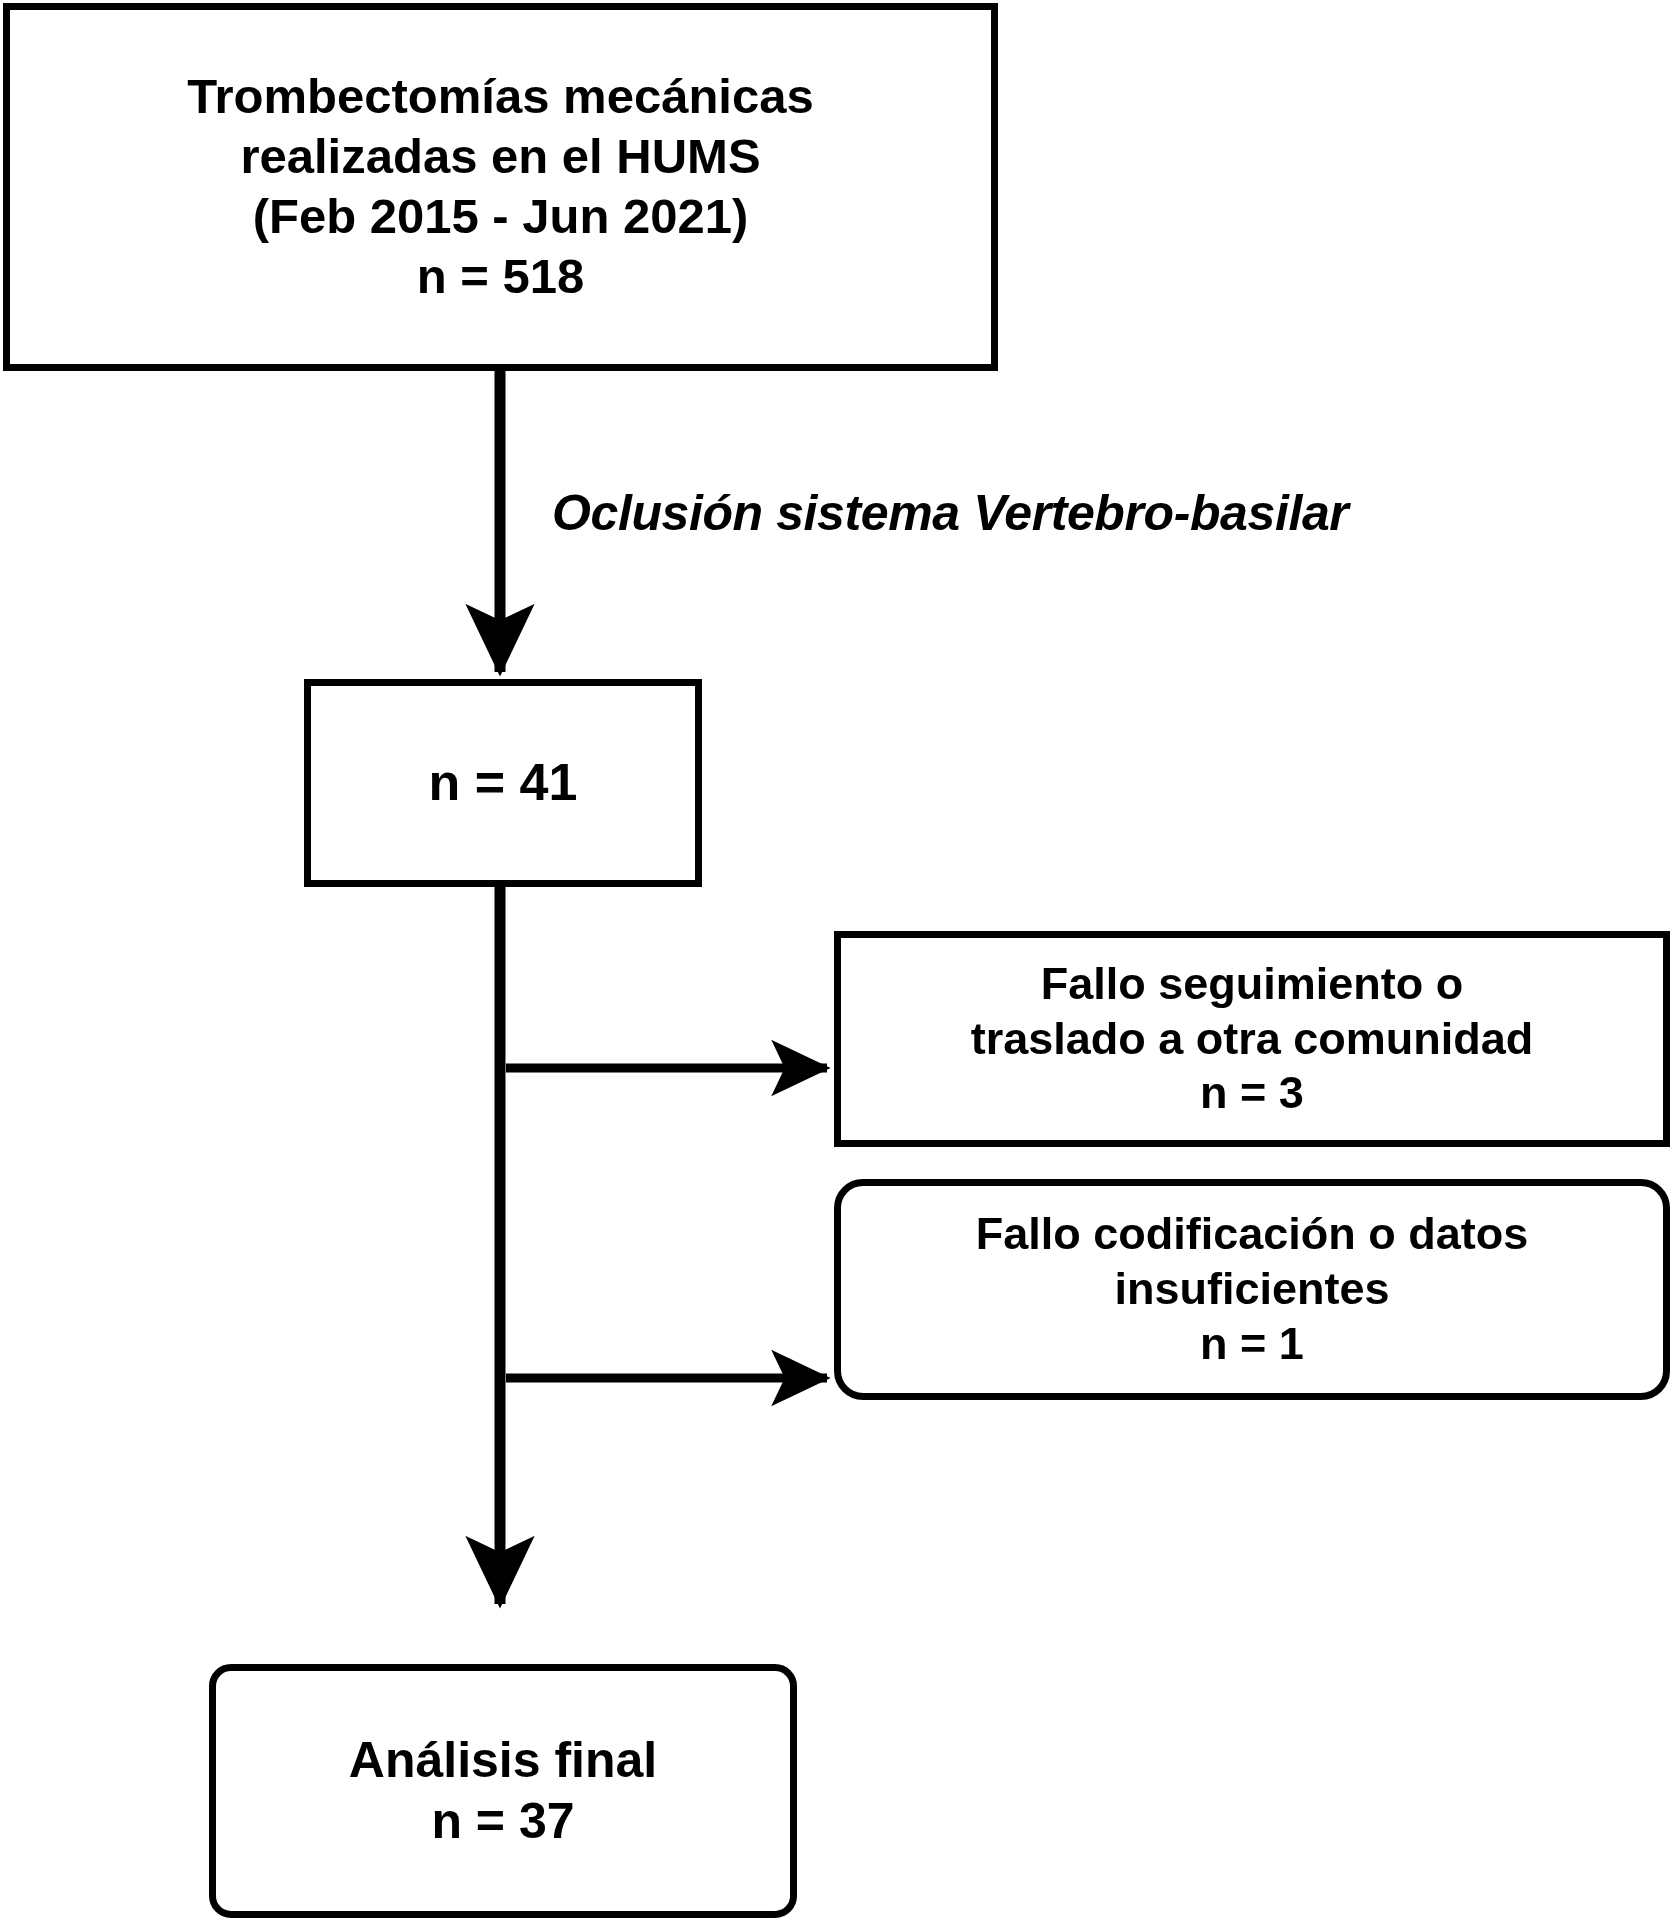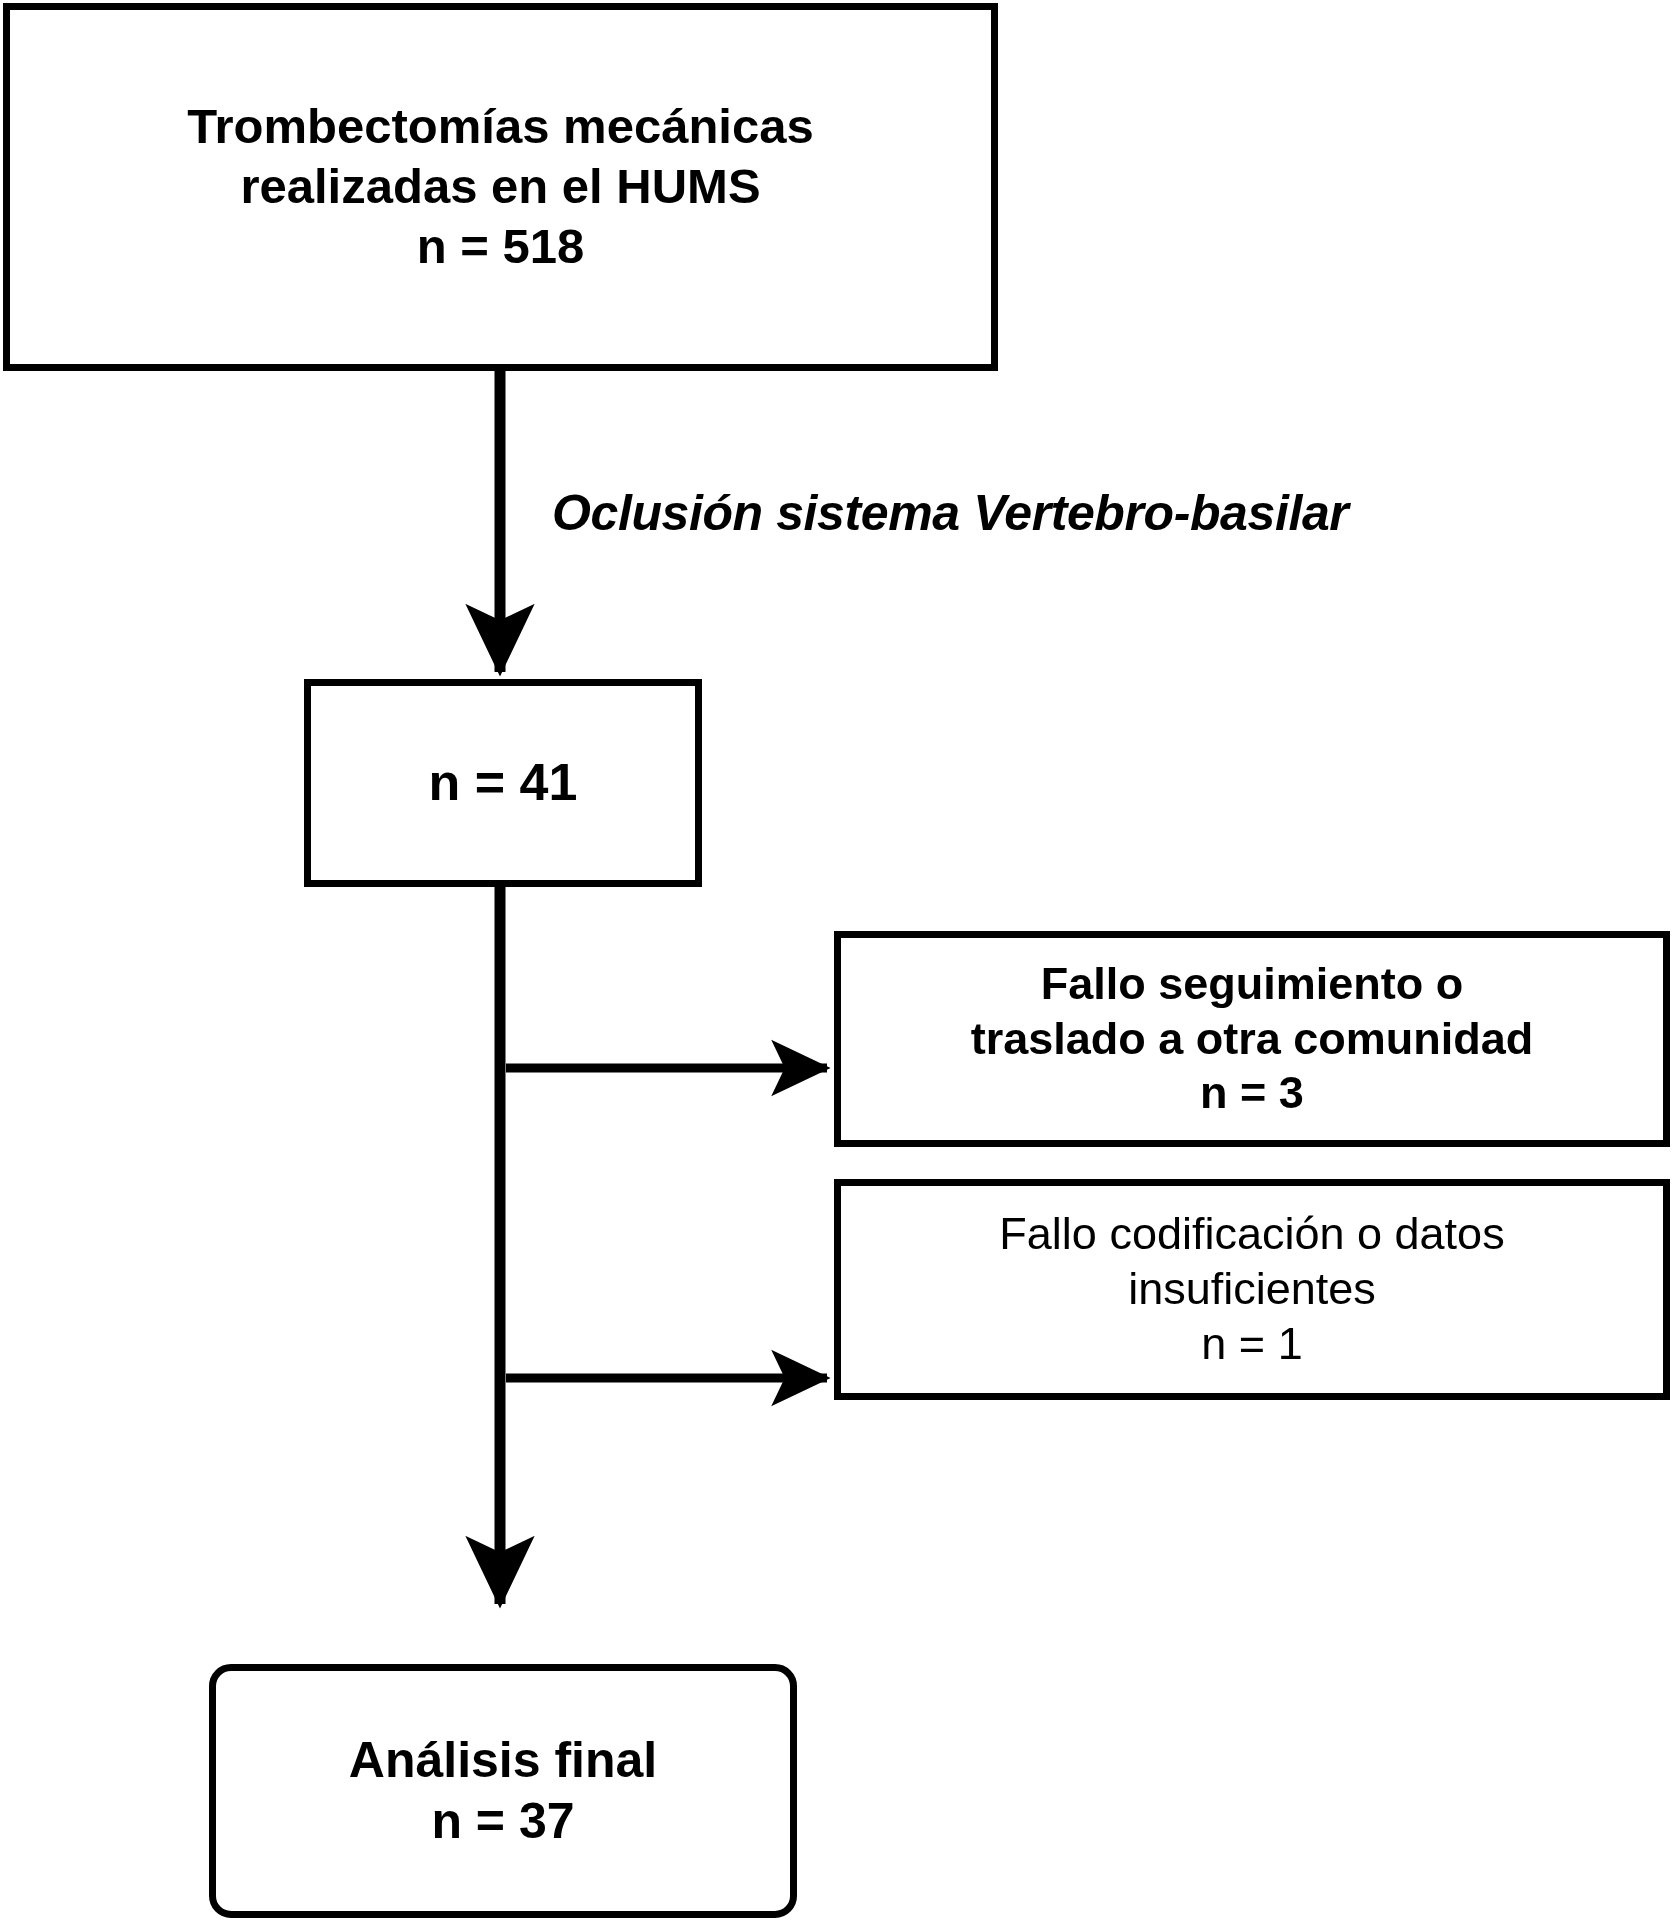--- a/index.html
+++ b/index.html
@@ -43,21 +43,21 @@
     font-size: 52px; font-weight: bold; justify-content: center;
   }
 
   #box-excl-1 {
     left: 834px; top: 931px; width: 836px; height: 216px;
     font-size: 45px; font-weight: bold;
   }
 
   #box-excl-2 {
     left: 834px; top: 1179px; width: 836px; height: 221px;
-    font-size: 45px; font-weight: normal;
+    font-size: 45px; font-weight: bold; border-radius: 29px;
   }
 
   #box-final {
     left: 209px; top: 1664px; width: 588px; height: 254px;
     font-size: 50px; font-weight: bold; border-radius: 22px;
   }
 
   
   #label-occlusion {
     position: absolute;
@@ -95,20 +95,21 @@
     <line x1="500" y1="887" x2="500" y2="1604" stroke="#000000" stroke-width="11" marker-end="url(#arrowhead)"></line>
 
     <line x1="506" y1="1068" x2="827" y2="1068" stroke="#000000" stroke-width="9" marker-end="url(#arrowhead)"></line>
 
     <line x1="506" y1="1378" x2="827" y2="1378" stroke="#000000" stroke-width="9" marker-end="url(#arrowhead)"></line>
   </svg>
 
   <div class="box" id="box-top">
     <span class="line">Trombectomías mecánicas</span>
     <span class="line">realizadas en el HUMS</span>
+    <span class="line sub">(Feb 2015 - Jun 2021)</span>
     <span class="line sub">n = 518</span>
   </div>
 
   <div id="label-occlusion">Oclusión sistema Vertebro-basilar</div>
 
   <div class="box" id="box-n41">
     <span class="line">n = 41</span>
   </div>
 
   <div class="box" id="box-excl-1">

